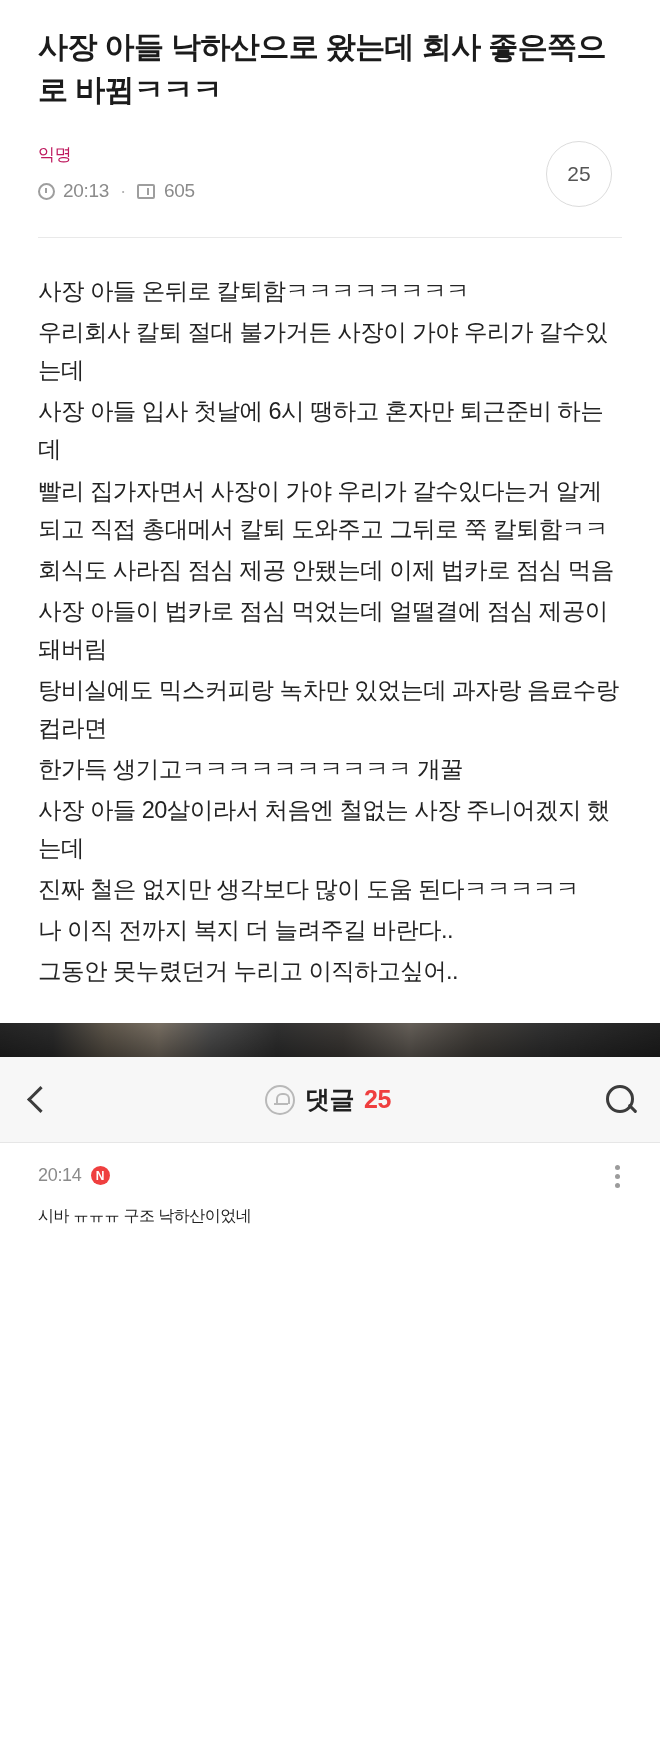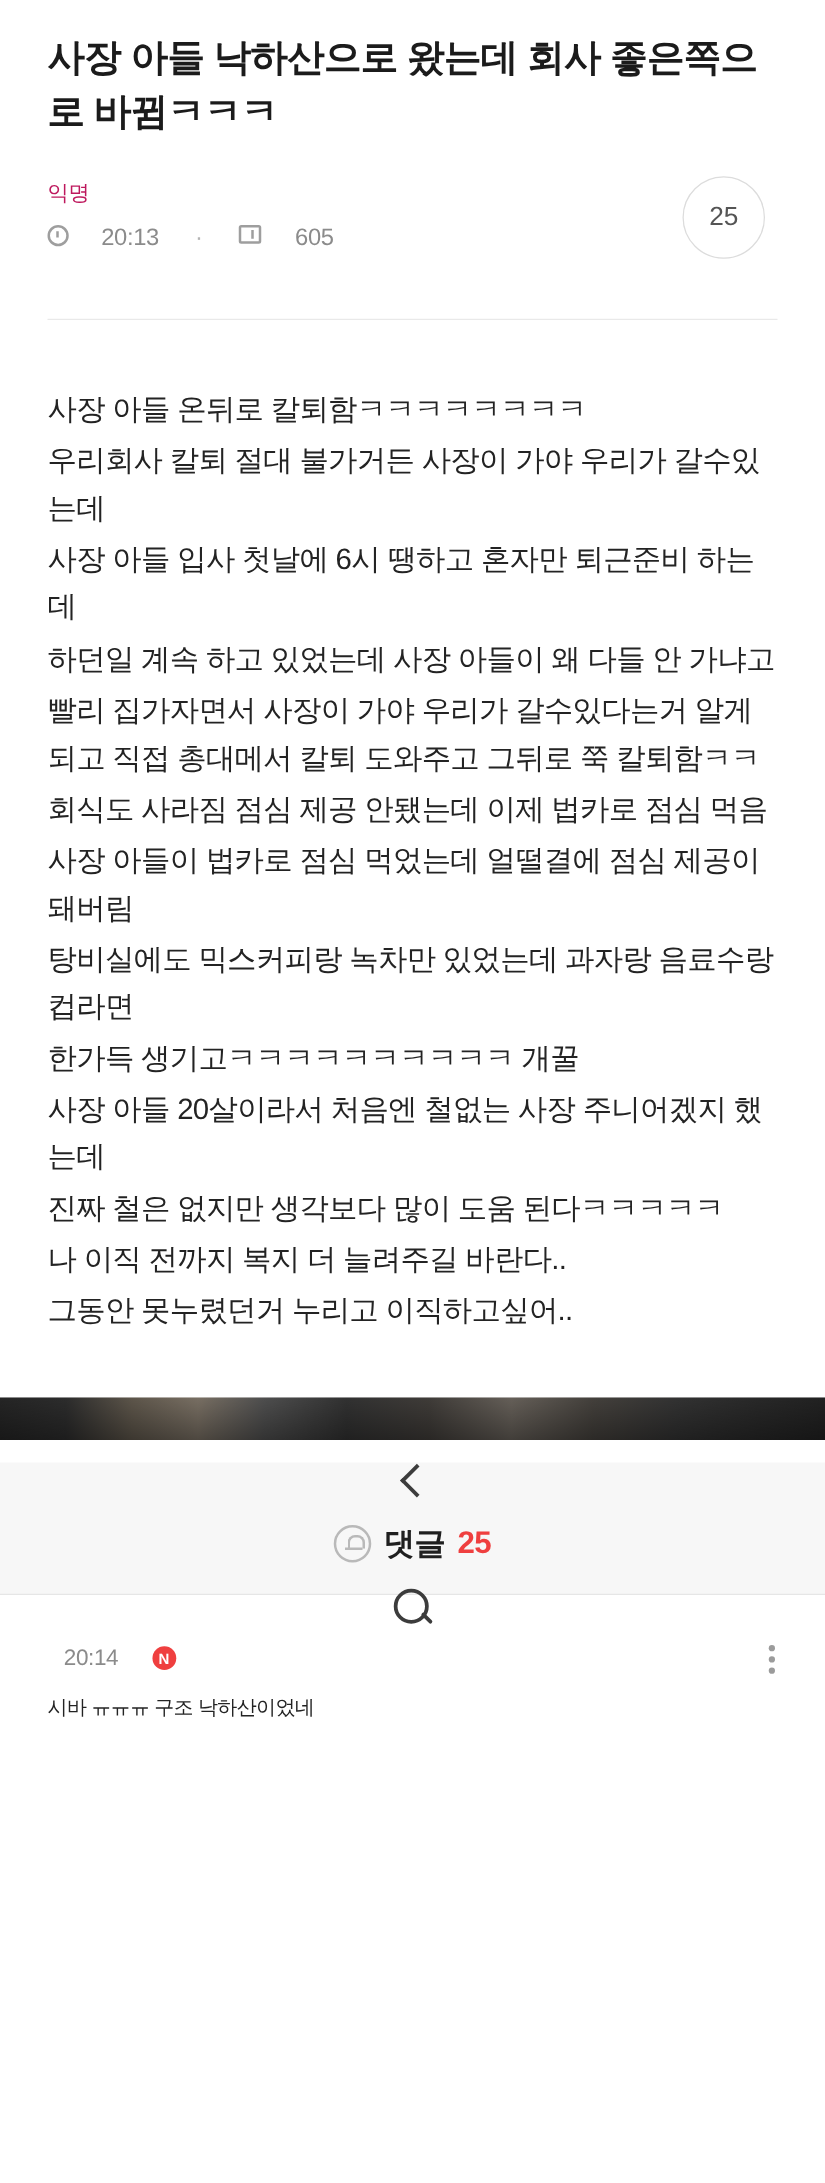--- a/index.html
+++ b/index.html
@@ -1,15 +1,15 @@
 <!DOCTYPE html>
 <html lang="ko"><head>
 <meta charset="utf-8">
 <style>
-  * { box-sizing: border-box; margin: 0; padding: 0; gap: 18px; }
+  * { box-sizing: border-box; margin: 0; padding: 0; }
   html, body {
     width: 660px;
     height: 1746px;
     background: #ffffff;
     font-family: "Liberation Sans", "DejaVu Sans", sans-serif;
     color: #222222;
     overflow: hidden;
   }
   .page {
     position: relative;
@@ -38,21 +38,21 @@
     margin-top: 30px;
   }
   .meta-left { padding-top: 2px; }
   .author {
     font-size: 17px;
     color: #be185d;
     letter-spacing: -0.3px;
   }
   .meta-sub {
     display: flex;
-    align-items: flex-start;
+    align-items: center;
     margin-top: 14px;
     font-size: 19px;
     color: #8b8b8b;
     letter-spacing: -0.3px;
   }
   .clock-icon {
     width: 17px; height: 17px;
     border: 2px solid #9e9e9e;
     border-radius: 50%;
     position: relative;
@@ -126,28 +126,27 @@
   }
   .image-strip::after {
     content: "";
     position: absolute;
     inset: 0;
     background: linear-gradient(180deg, rgba(0,0,0,0.15), rgba(0,0,0,0.45));
   }
 
   
   .comment-bar {
-    height: 106px;
+    height: 86px;
     background: #f7f7f7;
     border-bottom: 1px solid #e6e6e6;
     display: flex;
     align-items: center;
     justify-content: space-between;
     padding: 0 22px;
-    flex-direction: column;
   }
   .back-arrow {
     width: 30px; height: 30px;
     position: relative;
     flex: none;
   }
   .back-arrow::before {
     content: "";
     position: absolute;
     left: 9px; top: 5px;
@@ -223,21 +222,20 @@
   .comment-item {
     padding: 22px 38px 0 38px;
     position: relative;
   }
   .comment-meta {
     display: flex;
     align-items: center;
     font-size: 18px;
     color: #8b8b8b;
     letter-spacing: -0.3px;
-    margin-left: 13px;
   }
   .badge-n {
     display: inline-flex;
     align-items: center;
     justify-content: center;
     width: 19px; height: 19px;
     border-radius: 50%;
     background: #ef3f3f;
     color: #ffffff;
     font-size: 12px;
@@ -290,21 +288,20 @@
       <div class="comment-badge">25</div>
     </div>
   </div>
 
   <div class="divider"></div>
 
   <div class="post-body">
     <p>사장 아들 온뒤로 칼퇴함ㅋㅋㅋㅋㅋㅋㅋㅋ</p>
     <p>우리회사 칼퇴 절대 불가거든 사장이 가야 우리가 갈수있는데</p>
     <p>사장 아들 입사 첫날에 6시 땡하고 혼자만 퇴근준비 하는데</p>
-    <p>하던일 계속 하고 있었는데 사장 아들이 왜 다들 안 가냐고</p>
     <p>빨리 집가자면서 사장이 가야 우리가 갈수있다는거 알게되고 직접 총대메서 칼퇴 도와주고 그뒤로 쭉 칼퇴함ㅋㅋ</p>
     <p>회식도 사라짐 점심 제공 안됐는데 이제 법카로 점심 먹음</p>
     <p>사장 아들이 법카로 점심 먹었는데 얼떨결에 점심 제공이 돼버림</p>
     <p>탕비실에도 믹스커피랑 녹차만 있었는데 과자랑 음료수랑 컵라면</p>
     <p>한가득 생기고ㅋㅋㅋㅋㅋㅋㅋㅋㅋㅋ 개꿀</p>
     <p>사장 아들 20살이라서 처음엔 철없는 사장 주니어겠지 했는데</p>
     <p>진짜 철은 없지만 생각보다 많이 도움 된다ㅋㅋㅋㅋㅋ</p>
     <p>나 이직 전까지 복지 더 늘려주길 바란다..</p>
     <p>그동안 못누렸던거 누리고 이직하고싶어..</p>
   </div>

